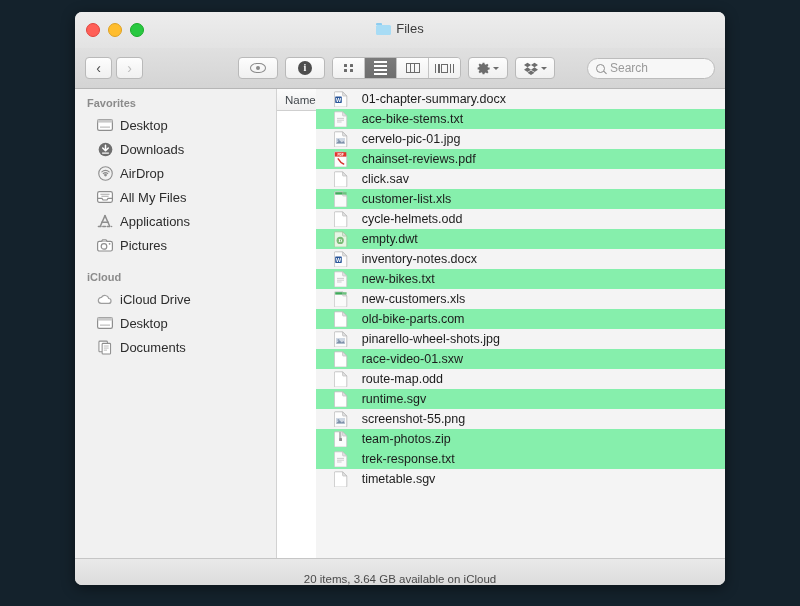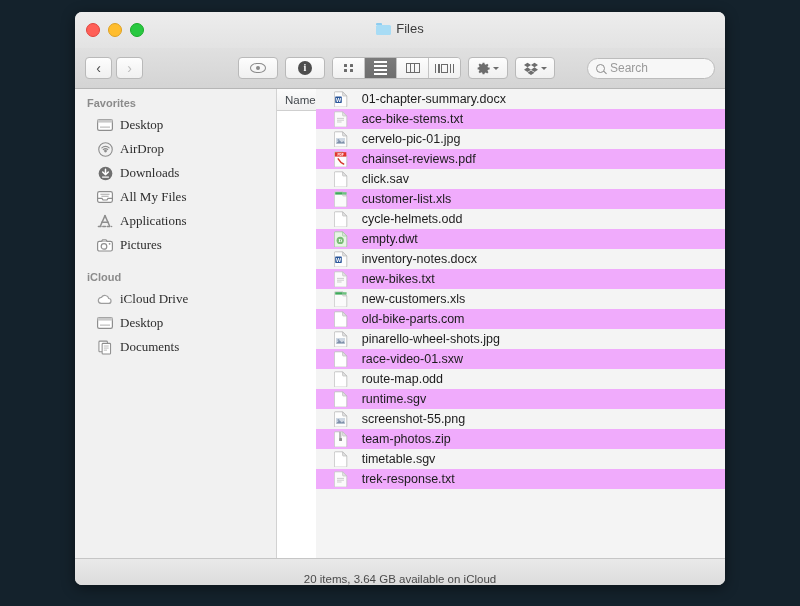--- a/index.html
+++ b/index.html
@@ -261,21 +261,20 @@
     padding: 6px 0 4px 12px;
   }
   .sb-item {
     height: 24px;
     display: flex;
     align-items: center;
     gap: 7px;
     padding-left: 22px;
     font-size: 13px;
     color: #2d2d2d;
-    font-family: Liberation Serif, serif;
   }
   .sb-ico {
     width: 16px;
     height: 16px;
     flex: 0 0 auto;
     display: flex;
     align-items: center;
     justify-content: center;
   }
   .sb-ico svg { display: block; }
@@ -306,21 +305,21 @@
     height: 20px;
     display: flex;
     align-items: center;
     gap: 14px;
     padding-left: 18px;
     font-size: 12.5px;
     color: #1c1c1c;
     box-sizing: border-box;
   }
   .row.odd  { background: #f4f4f4; }
-  .row.even { background: #f0abfc; }
+  .row.even { background: #86efac; }
   .filler { height: 100%; }
 
   .f-ico {
     width: 14px;
     height: 16px;
     flex: 0 0 auto;
     position: relative;
   }
   .f-ico svg { display: block; }
 
@@ -446,37 +445,37 @@
               <rect x="0.6" y="1.6" width="14.8" height="3" fill="#c9c9c9"></rect>
               <rect x="3" y="8.6" width="10" height="1" fill="#b0b0b0"></rect>
             </svg>
         </span>
         <span>Desktop</span>
       </div>
 
       <div class="sb-item">
         <span class="sb-ico">
           <svg width="15" height="15" viewBox="0 0 16 16">
+              <circle cx="8" cy="8" r="7.3" fill="#6f6f6f"></circle>
+              <path d="M8 3.4v6m0 0 3-3m-3 3-3-3" stroke="#fff" stroke-width="1.6" fill="none" stroke-linecap="round" stroke-linejoin="round"></path>
+              <rect x="4.4" y="11.2" width="7.2" height="1.3" fill="#fff"></rect>
+            </svg>
+        </span>
+        <span>Downloads</span>
+      </div>
+
+      <div class="sb-item">
+        <span class="sb-ico">
+          <svg width="15" height="15" viewBox="0 0 16 16">
               <circle cx="8" cy="8" r="7.2" fill="none" stroke="#8e8e8e" stroke-width="1.2"></circle>
               <circle cx="8" cy="9.6" r="1.5" fill="#8e8e8e"></circle>
               <path d="M5.6 8.2a3.2 3.2 0 0 1 4.8 0M4.1 6.2a5.6 5.6 0 0 1 7.8 0" stroke="#8e8e8e" stroke-width="1.2" fill="none" stroke-linecap="round"></path>
             </svg>
         </span>
         <span>AirDrop</span>
-      </div>
-
-      <div class="sb-item">
-        <span class="sb-ico">
-          <svg width="15" height="15" viewBox="0 0 16 16">
-              <circle cx="8" cy="8" r="7.3" fill="#6f6f6f"></circle>
-              <path d="M8 3.4v6m0 0 3-3m-3 3-3-3" stroke="#fff" stroke-width="1.6" fill="none" stroke-linecap="round" stroke-linejoin="round"></path>
-              <rect x="4.4" y="11.2" width="7.2" height="1.3" fill="#fff"></rect>
-            </svg>
-        </span>
-        <span>Downloads</span>
       </div>
 
       <div class="sb-item">
         <span class="sb-ico">
           <svg width="16" height="14" viewBox="0 0 16 14">
               <rect x="0.6" y="1.6" width="14.8" height="10.8" rx="1.8" fill="#fff" stroke="#8e8e8e" stroke-width="1.2"></rect>
               <path d="M0.8 8.4h4.2l1 1.6h4l1-1.6h4.2" stroke="#8e8e8e" stroke-width="1.2" fill="none"></path>
               <path d="M3.4 4.2h9.2M4.4 6.2h7.2" stroke="#a8a8a8" stroke-width="1.1"></path>
             </svg>
         </span>
@@ -728,38 +727,38 @@
               <svg width="14" height="16" viewBox="0 0 14 16">
                 <path d="M1.2 0.8h7.4l4.2 4.2v10.2a0.9 0.9 0 0 1-0.9 0.9H1.2a0.9 0.9 0 0 1-0.9-0.9V1.7a0.9 0.9 0 0 1 0.9-0.9z" fill="#fdfdfd" stroke="#bcbcbc" stroke-width="0.8"></path>
                 <path d="M8.6 0.8 12.8 5H9.3a0.7 0.7 0 0 1-0.7-0.7z" fill="#e3e3e3" stroke="#bcbcbc" stroke-width="0.7"></path>
                 <rect x="5.4" y="0.8" width="2.3" height="6.4" fill="#d9d9d9"></rect>
                 <rect x="5.4" y="0.8" width="1.15" height="6.4" fill="#9f9f9f"></rect>
                 <rect x="5.1" y="7" width="2.9" height="3" rx="0.5" fill="#8e8e8e"></rect>
               </svg>
             </span>
             <span>team-photos.zip</span>
           </div>
-          <div class="row odd">
-            <span class="f-ico">
-              <svg width="14" height="16" viewBox="0 0 14 16">
-                <path d="M1.2 0.8h7.4l4.2 4.2v10.2a0.9 0.9 0 0 1-0.9 0.9H1.2a0.9 0.9 0 0 1-0.9-0.9V1.7a0.9 0.9 0 0 1 0.9-0.9z" fill="#ffffff" stroke="#b9b9b9" stroke-width="0.8"></path>
-                <path d="M8.6 0.8 12.8 5H9.3a0.7 0.7 0 0 1-0.7-0.7z" fill="#e3e3e3" stroke="#b9b9b9" stroke-width="0.7"></path>
-              </svg>
-            </span>
-            <span>timetable.sgv</span>
-          </div>
           <div class="row even">
             <span class="f-ico">
               <svg width="14" height="16" viewBox="0 0 14 16">
                 <path d="M1.2 0.8h7.4l4.2 4.2v10.2a0.9 0.9 0 0 1-0.9 0.9H1.2a0.9 0.9 0 0 1-0.9-0.9V1.7a0.9 0.9 0 0 1 0.9-0.9z" fill="#fbfbfb" stroke="#c2c2c2" stroke-width="0.8"></path>
                 <path d="M8.6 0.8 12.8 5H9.3a0.7 0.7 0 0 1-0.7-0.7z" fill="#e3e3e3" stroke="#c2c2c2" stroke-width="0.7"></path>
                 <path d="M3 7.4h7M3 9.2h7M3 11h4.6" stroke="#c9c9c9" stroke-width="0.95"></path>
               </svg>
             </span>
             <span>trek-response.txt</span>
+          </div>
+          <div class="row odd">
+            <span class="f-ico">
+              <svg width="14" height="16" viewBox="0 0 14 16">
+                <path d="M1.2 0.8h7.4l4.2 4.2v10.2a0.9 0.9 0 0 1-0.9 0.9H1.2a0.9 0.9 0 0 1-0.9-0.9V1.7a0.9 0.9 0 0 1 0.9-0.9z" fill="#ffffff" stroke="#b9b9b9" stroke-width="0.8"></path>
+                <path d="M8.6 0.8 12.8 5H9.3a0.7 0.7 0 0 1-0.7-0.7z" fill="#e3e3e3" stroke="#b9b9b9" stroke-width="0.7"></path>
+              </svg>
+            </span>
+            <span>timetable.sgv</span>
           </div>
           <div class="filler odd" style="background: rgb(244, 244, 244);"></div>
         </div>
     </div>
   </div>
 
   <div class="statusbar">
     <span>20 items, 3.64 GB available on iCloud</span>
   </div>
 </div>

